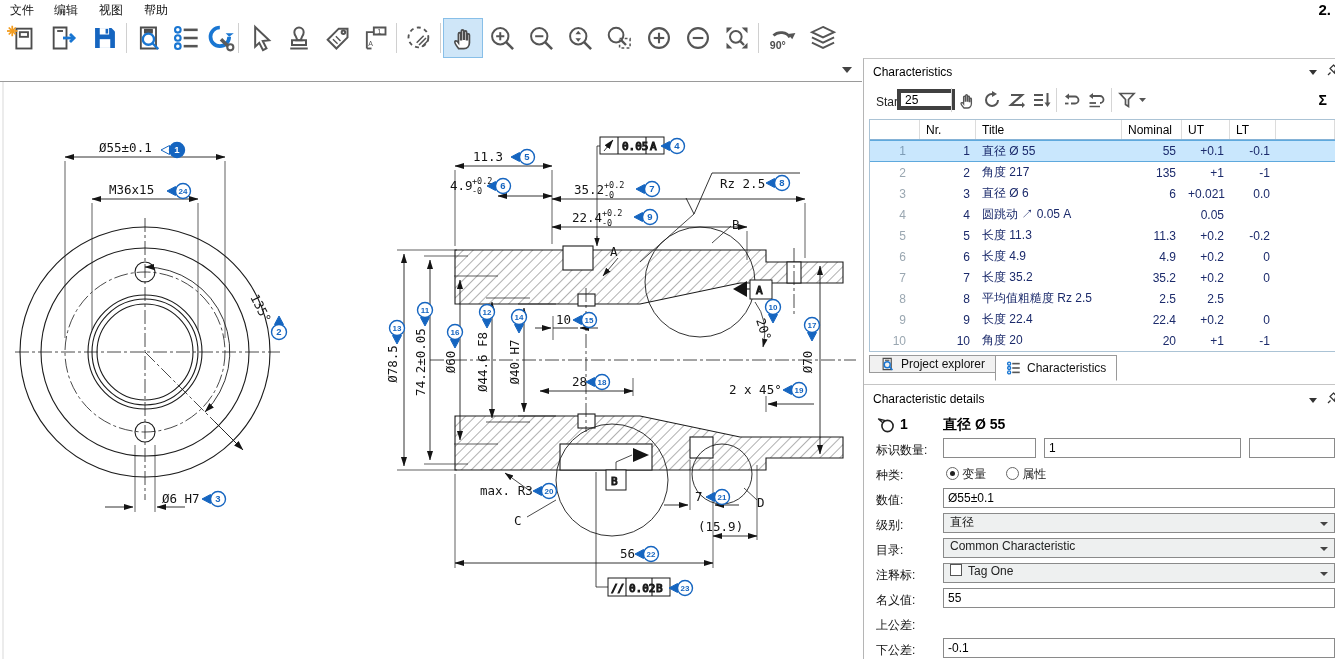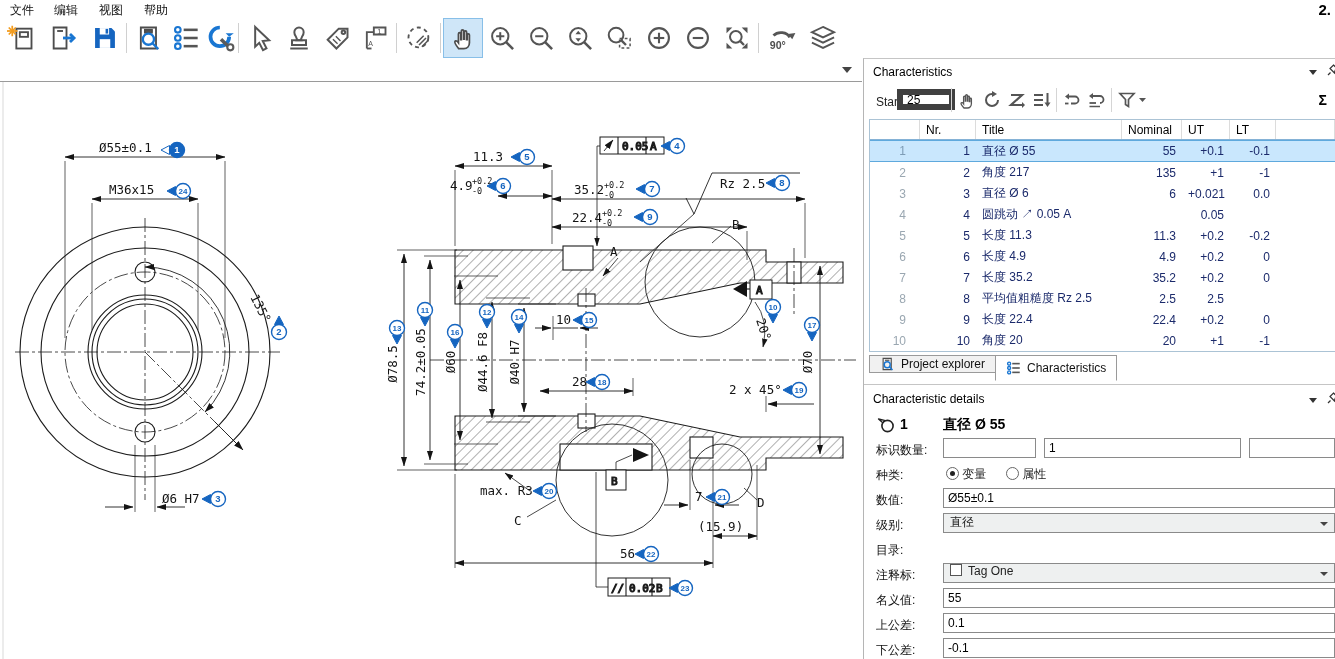--- a/index.html
+++ b/index.html
@@ -34,21 +34,21 @@
 
   
   #right-panel { position:absolute; left:863px; top:58px; width:472px; height:601px; background:#fff;
     border-left:1px solid #b5b5b5; border-top:1px solid #c5c5c5; }
   .panel-title { position:absolute; font-size:12px; color:#000; }
   .caret-down { width:0; height:0; border-left:4px solid transparent; border-right:4px solid transparent;
     border-top:5px solid #333; position:absolute; }
   .pin { position:absolute; }
 
   #start-label { position:absolute; left:12px; top:36px; }
-  #start-input { position:absolute; left:33px; top:30px; width:58px; height:21px; border:6px solid #404040;
+  #start-input { position:absolute; left:33px; top:30px; width:58px; height:21px; border:4px solid #404040;
     font-size:12px; padding:0 4px; font-family:inherit; }
   .ct-sep { position:absolute; top:29px; width:1px; height:24px; background:#d5d5d5; }
   .ct-btn { position:absolute; top:29px; width:24px; height:24px; display:flex; align-items:center; justify-content:center; }
   #sigma { position:absolute; right:8px; top:33px; font-weight:bold; font-size:14px; color:#000; }
 
   
   #char-table { position:absolute; left:5px; top:60px; width:467px; border:1px solid #abc3d5; background:#fff; }
   .trow, .thead { display:grid; grid-template-columns:50px 56px 146px 60px 48px 46px 1fr; align-items:center; }
   .thead { height:20px; border-bottom:1px solid #85b2d6; color:#000;text-align:center; }
   .thead > div { height:100%; display:flex; align-items:center; border-right:1px solid #dcdcdc; padding:0 6px; }
@@ -842,29 +842,32 @@
   <span class="fld-label" style="top:433px">数值:</span>
   <input class="fld-input" style="left: 79px; top: 429px; width: 392px;" readonly="" value="Ø55±0.1">
 
   <span class="fld-label" style="top:458px">级别:</span>
   <div class="fld-select" style="left:79px; top:454px; width:392px">
     <span>直径</span>
     <i class="sel-caret"></i>
   </div>
 
   <span class="fld-label" style="top:483px">目录:</span>
+  <div class="fld-select" style="left:79px; top:479px; width:392px">
+    <span>Common Characteristic</span>
+    <i class="sel-caret"></i>
+  </div>
 
   <span class="fld-label" style="top:508px">注释标:</span>
   <div class="fld-select" style="left:79px; top:504px; width:392px">
     <span class="cbx"></span>
     <span>Tag One</span>
     <i class="sel-caret"></i>
   </div>
 
   <span class="fld-label" style="top:533px">名义值:</span>
   <input class="fld-input" style="left: 79px; top: 529px; width: 392px;" readonly="" value="55">
 
   <span class="fld-label" style="top:558px">上公差:</span>
-  <input class="fld-input" style="left: 79px; top: 554px; width: 392px;" readonly="" value="0.1">
 
   <span class="fld-label" style="top:583px">下公差:</span>
   <input class="fld-input" style="left: 79px; top: 579px; width: 392px;" readonly="" value="-0.1">
 </div>
 
 </body></html>

